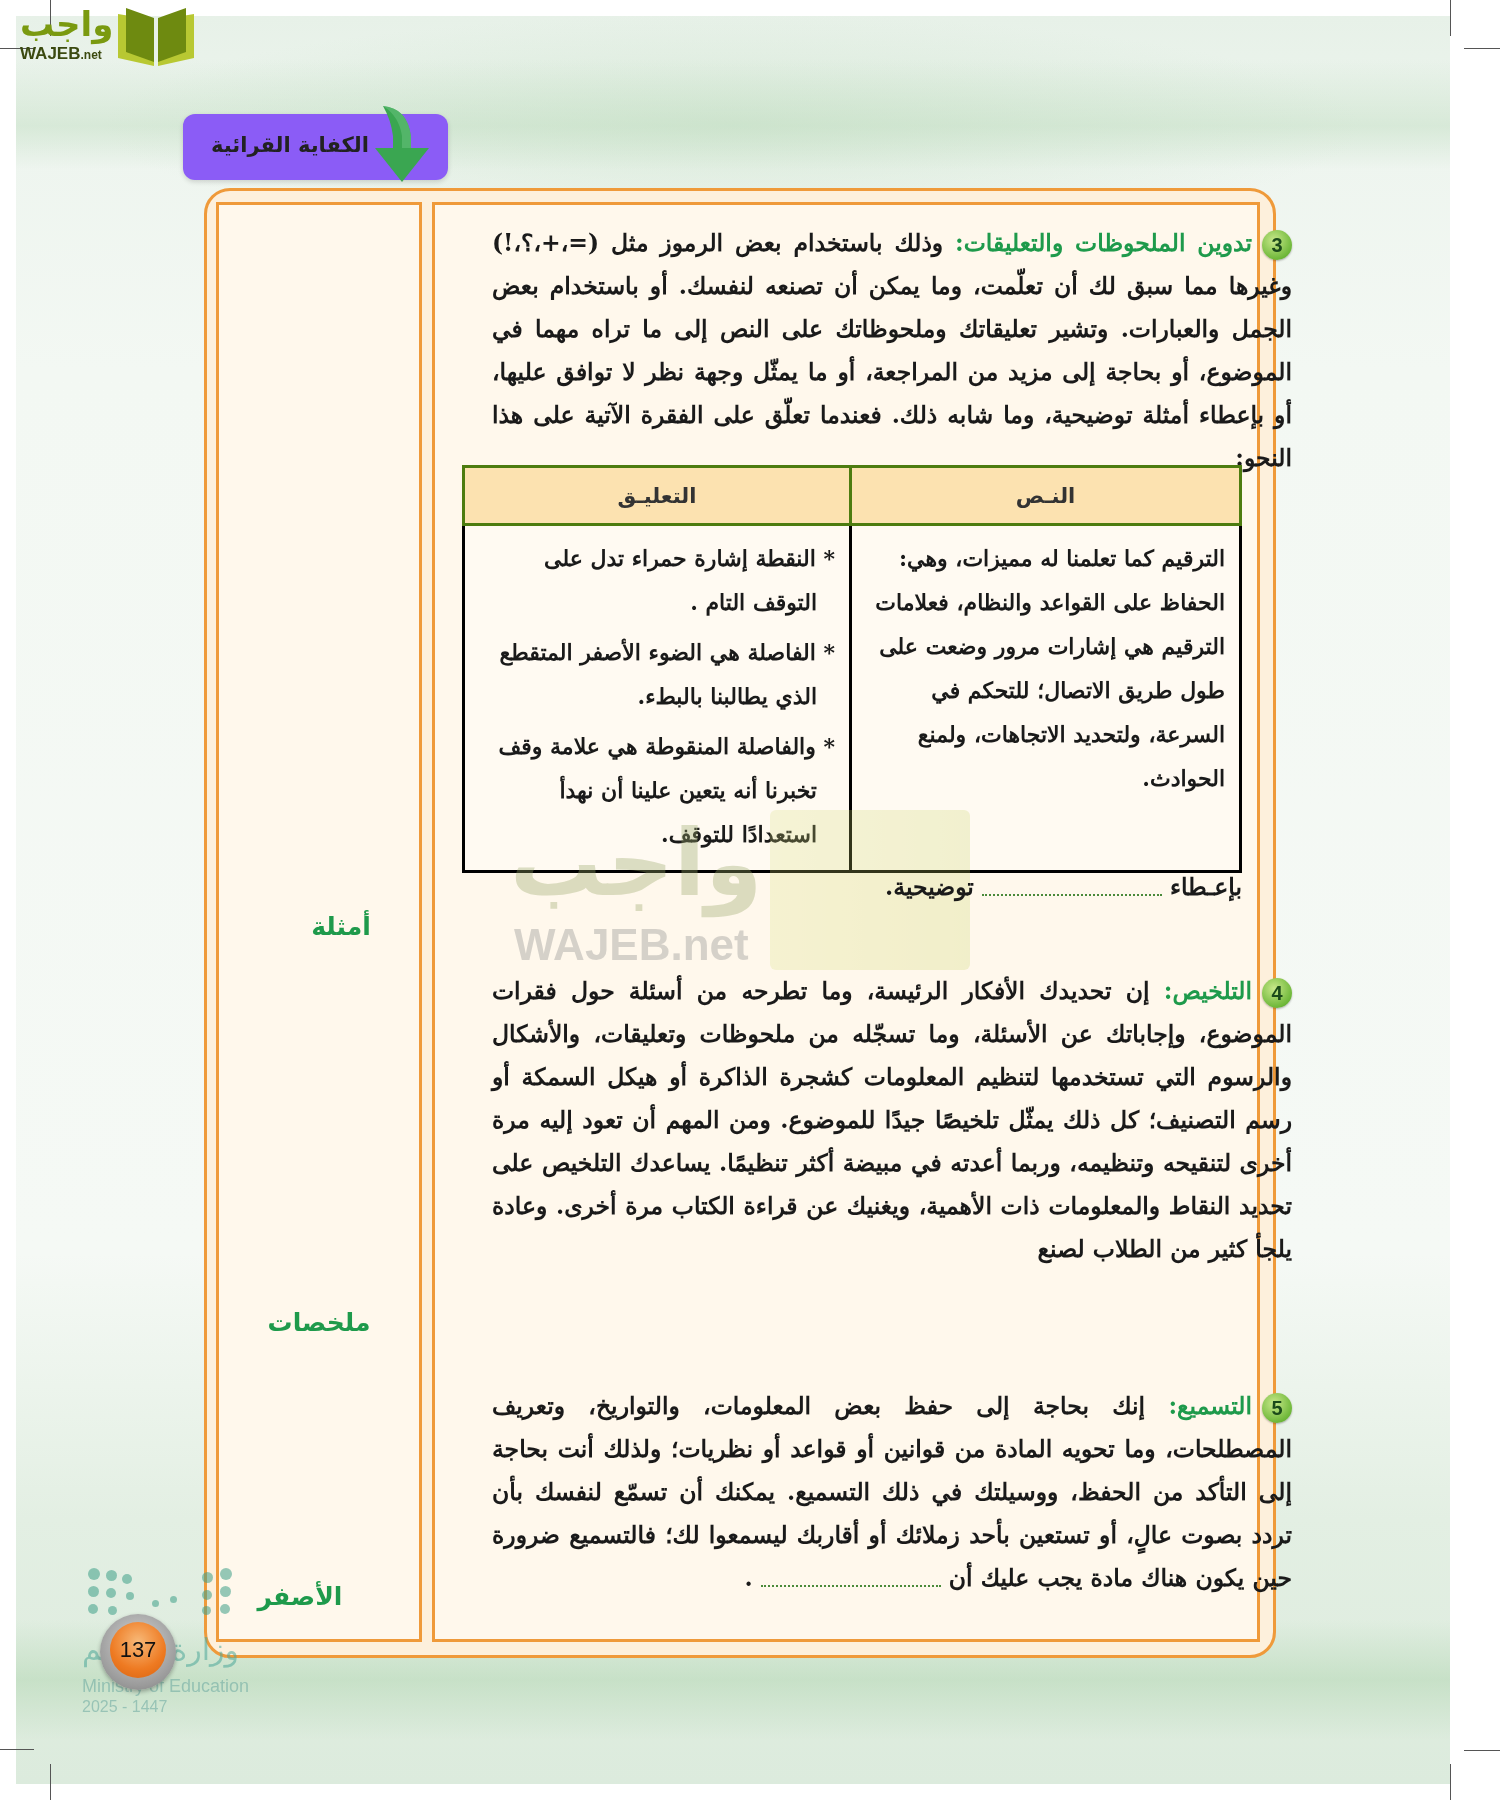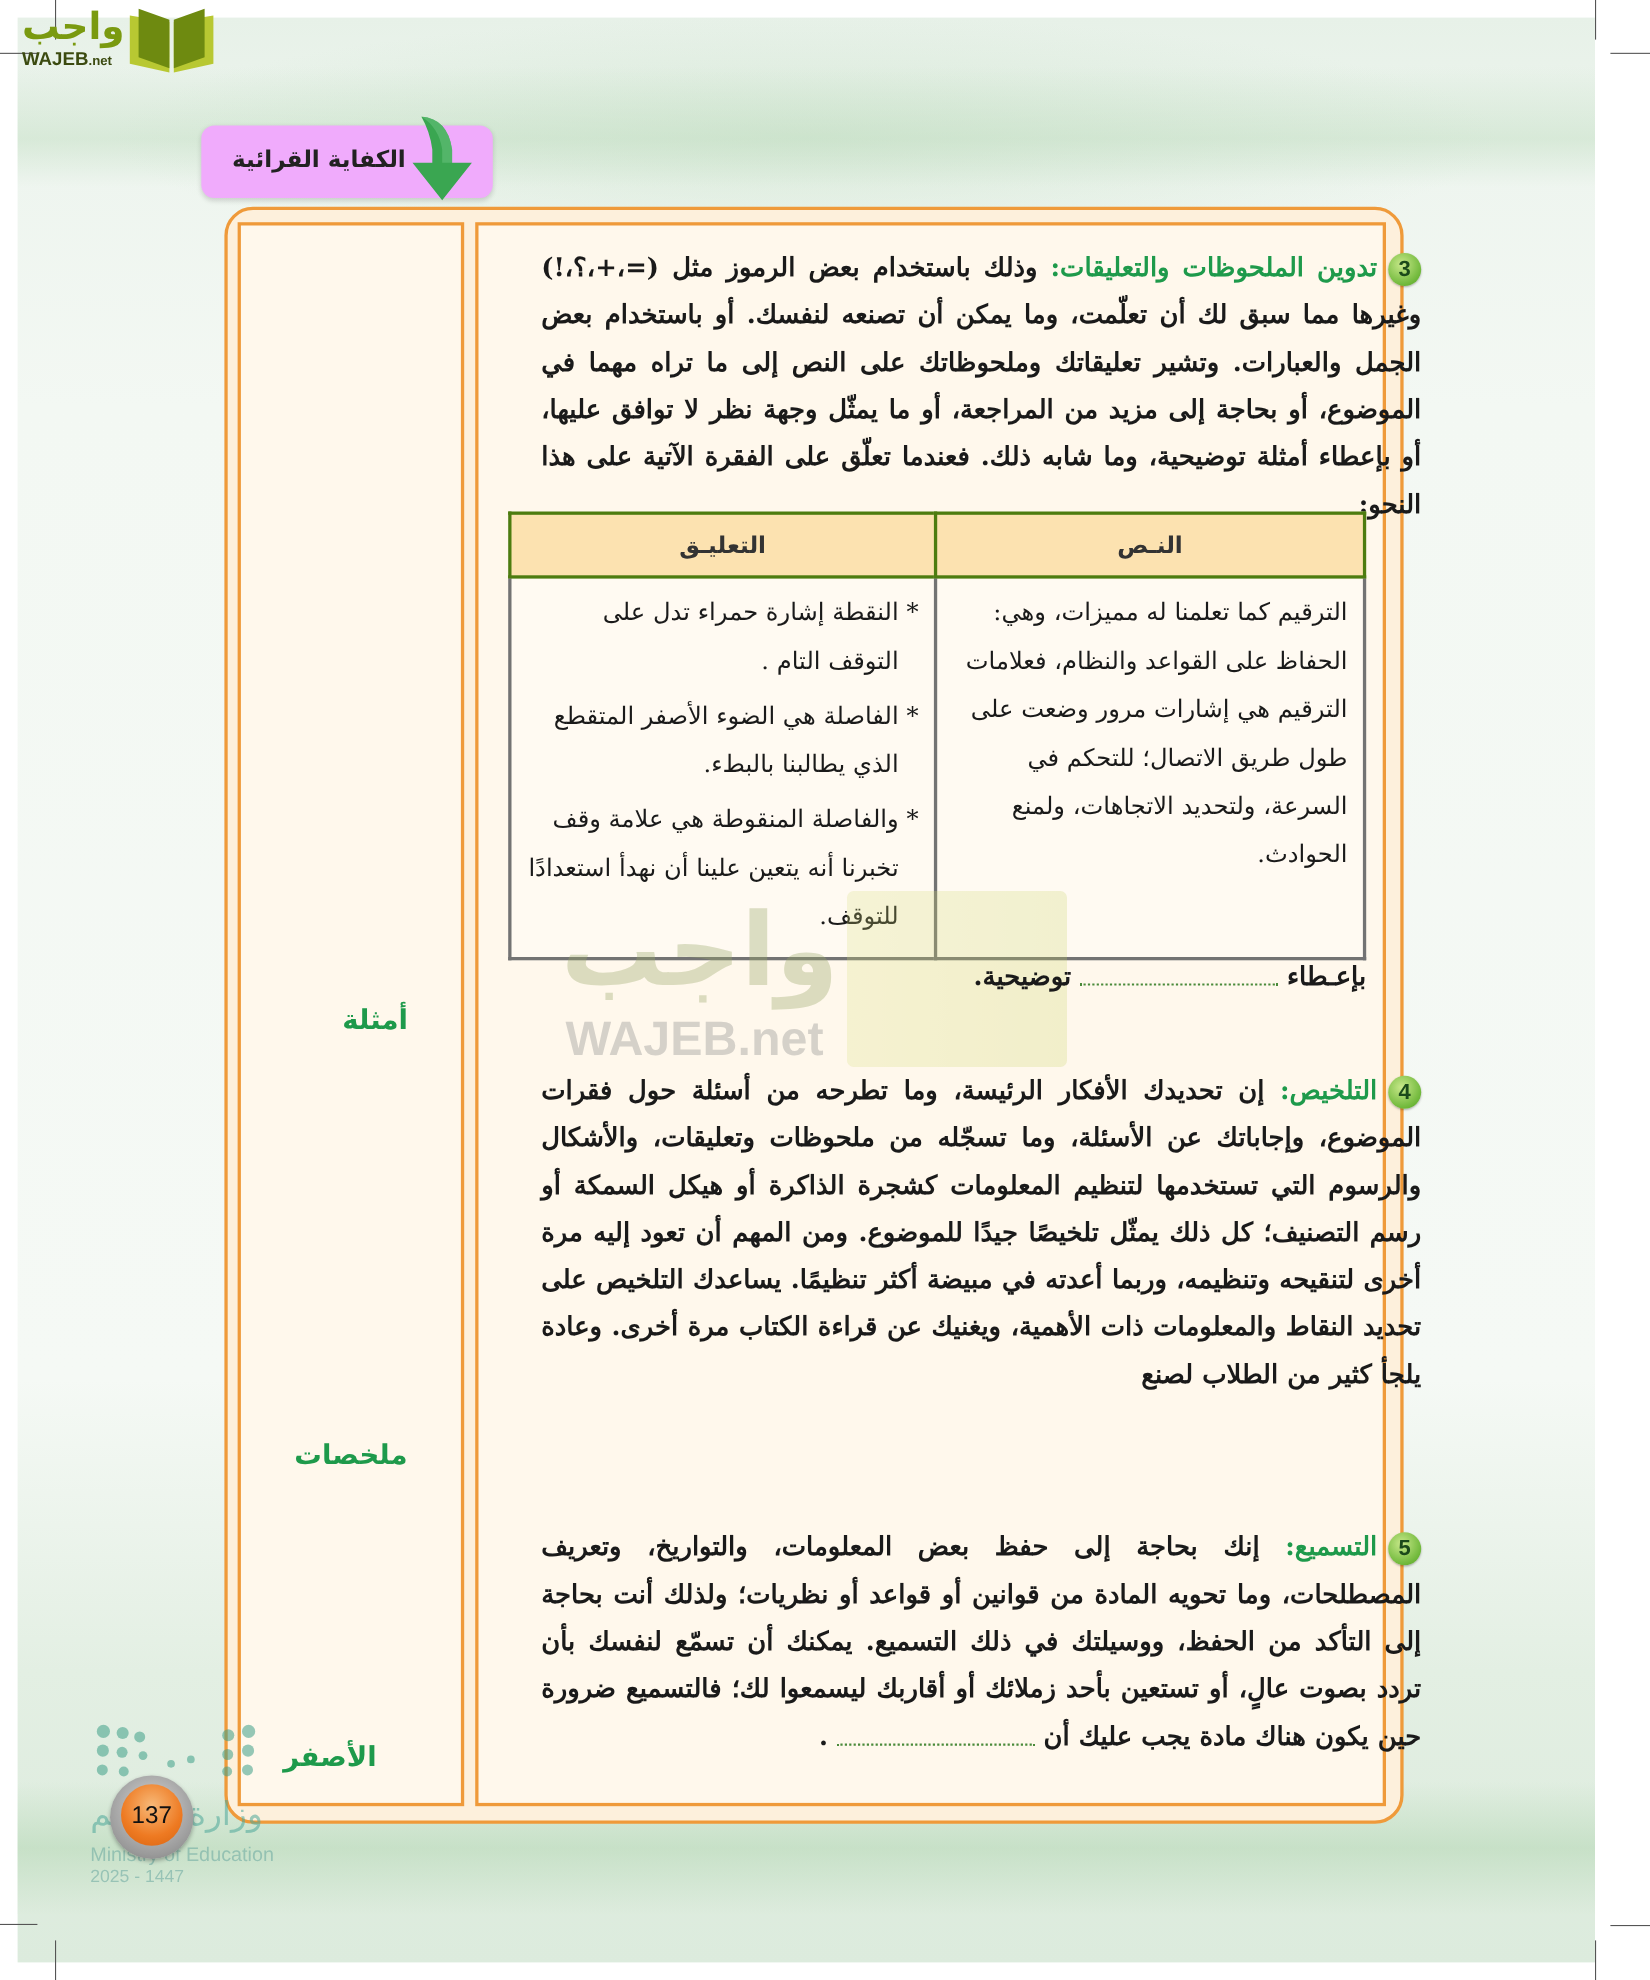--- a/index.html
+++ b/index.html
@@ -23,21 +23,21 @@
   .crop-mark { position: absolute; background: #555; }
 
   .brand-logo { position: absolute; left: 10px; top: 4px; width: 180px; height: 62px; }
   .brand-ar { position: absolute; left: 10px; top: 0px; font-size: 34px; font-weight: bold; color: #7a9a10; font-family: "DejaVu Sans", sans-serif; }
   .brand-en { position: absolute; left: 10px; top: 40px; font-size: 17px; font-weight: bold; color: #3b4a10; font-family: "Liberation Sans", sans-serif; }
   .brand-en small { font-size: 12px; }
   .brand-book { position: absolute; left: 106px; top: 2px; width: 80px; height: 62px; }
 
   .section-tab {
     position: absolute; left: 183px; top: 114px; width: 265px; height: 66px;
-    background: #f0abfc; border-radius: 12px; box-shadow: 0 2px 5px rgba(0,0,0,0.15);
+    background: #8b5cf6; border-radius: 12px; box-shadow: 0 2px 5px rgba(0,0,0,0.15);
   }
   .section-tab-label {
     position: absolute; left: 28px; top: 19px; font-size: 21px; font-weight: bold; color: #222;
     direction: rtl;
   }
   .arrow-icon { position: absolute; left: 367px; top: 106px; width: 70px; height: 78px; }
 
   .main-frame {
     position: absolute; left: 204px; top: 188px; width: 1072px; height: 1470px;
     background: #fdf0dc; border: 3px solid #ef9a3a; border-radius: 26px;
@@ -74,22 +74,22 @@
   .note-table {
     position: absolute; left: 462px; top: 465px; width: 780px; height: 355px;
     border: 3px solid #ef9a3a; background: #fffaf2; direction: rtl;
     border-collapse: collapse;
   }
   .note-table th {
     background: #fce2b0; height: 58px; font-size: 21px; color: #333; font-weight: bold;
     border: 3px solid #4d7c0f;
   }
   .note-table td {
-    vertical-align: top; border: 3px solid #737373; font-size: 22px; line-height: 44px;
-    font-weight: normal; color: #1a1a1a; font-family: "DejaVu Serif", serif; padding: 10px 14px 8px 14px;
+    vertical-align: top; border: 3px solid #000000; font-size: 22px; line-height: 44px;
+    font-weight: bold; color: #1a1a1a; font-family: "DejaVu Serif", serif; padding: 10px 14px 8px 14px;
   }
   .note-table td.text-cell { width: 390px; }
   .comment-item { padding-right: 18px; text-indent: -18px; margin-bottom: 6px; }
 
   .watermark {
     position: absolute; left: 500px; top: 820px; width: 480px; height: 150px; opacity: 0.35; pointer-events: none;
   }
   .wm-ar { position: absolute; left: 10px; top: -10px; font-size: 92px; font-weight: bold; color: #9aa86a; }
   .wm-en { position: absolute; left: 14px; top: 100px; font-size: 44px; font-weight: bold; color: #8a8a8a; font-family: "Liberation Sans", sans-serif; }
   .wm-book { position: absolute; left: 270px; top: -10px; width: 200px; height: 160px; background: linear-gradient(90deg, #d6dc7a, #c5d060); border-radius: 6px; opacity: 0.7; }

